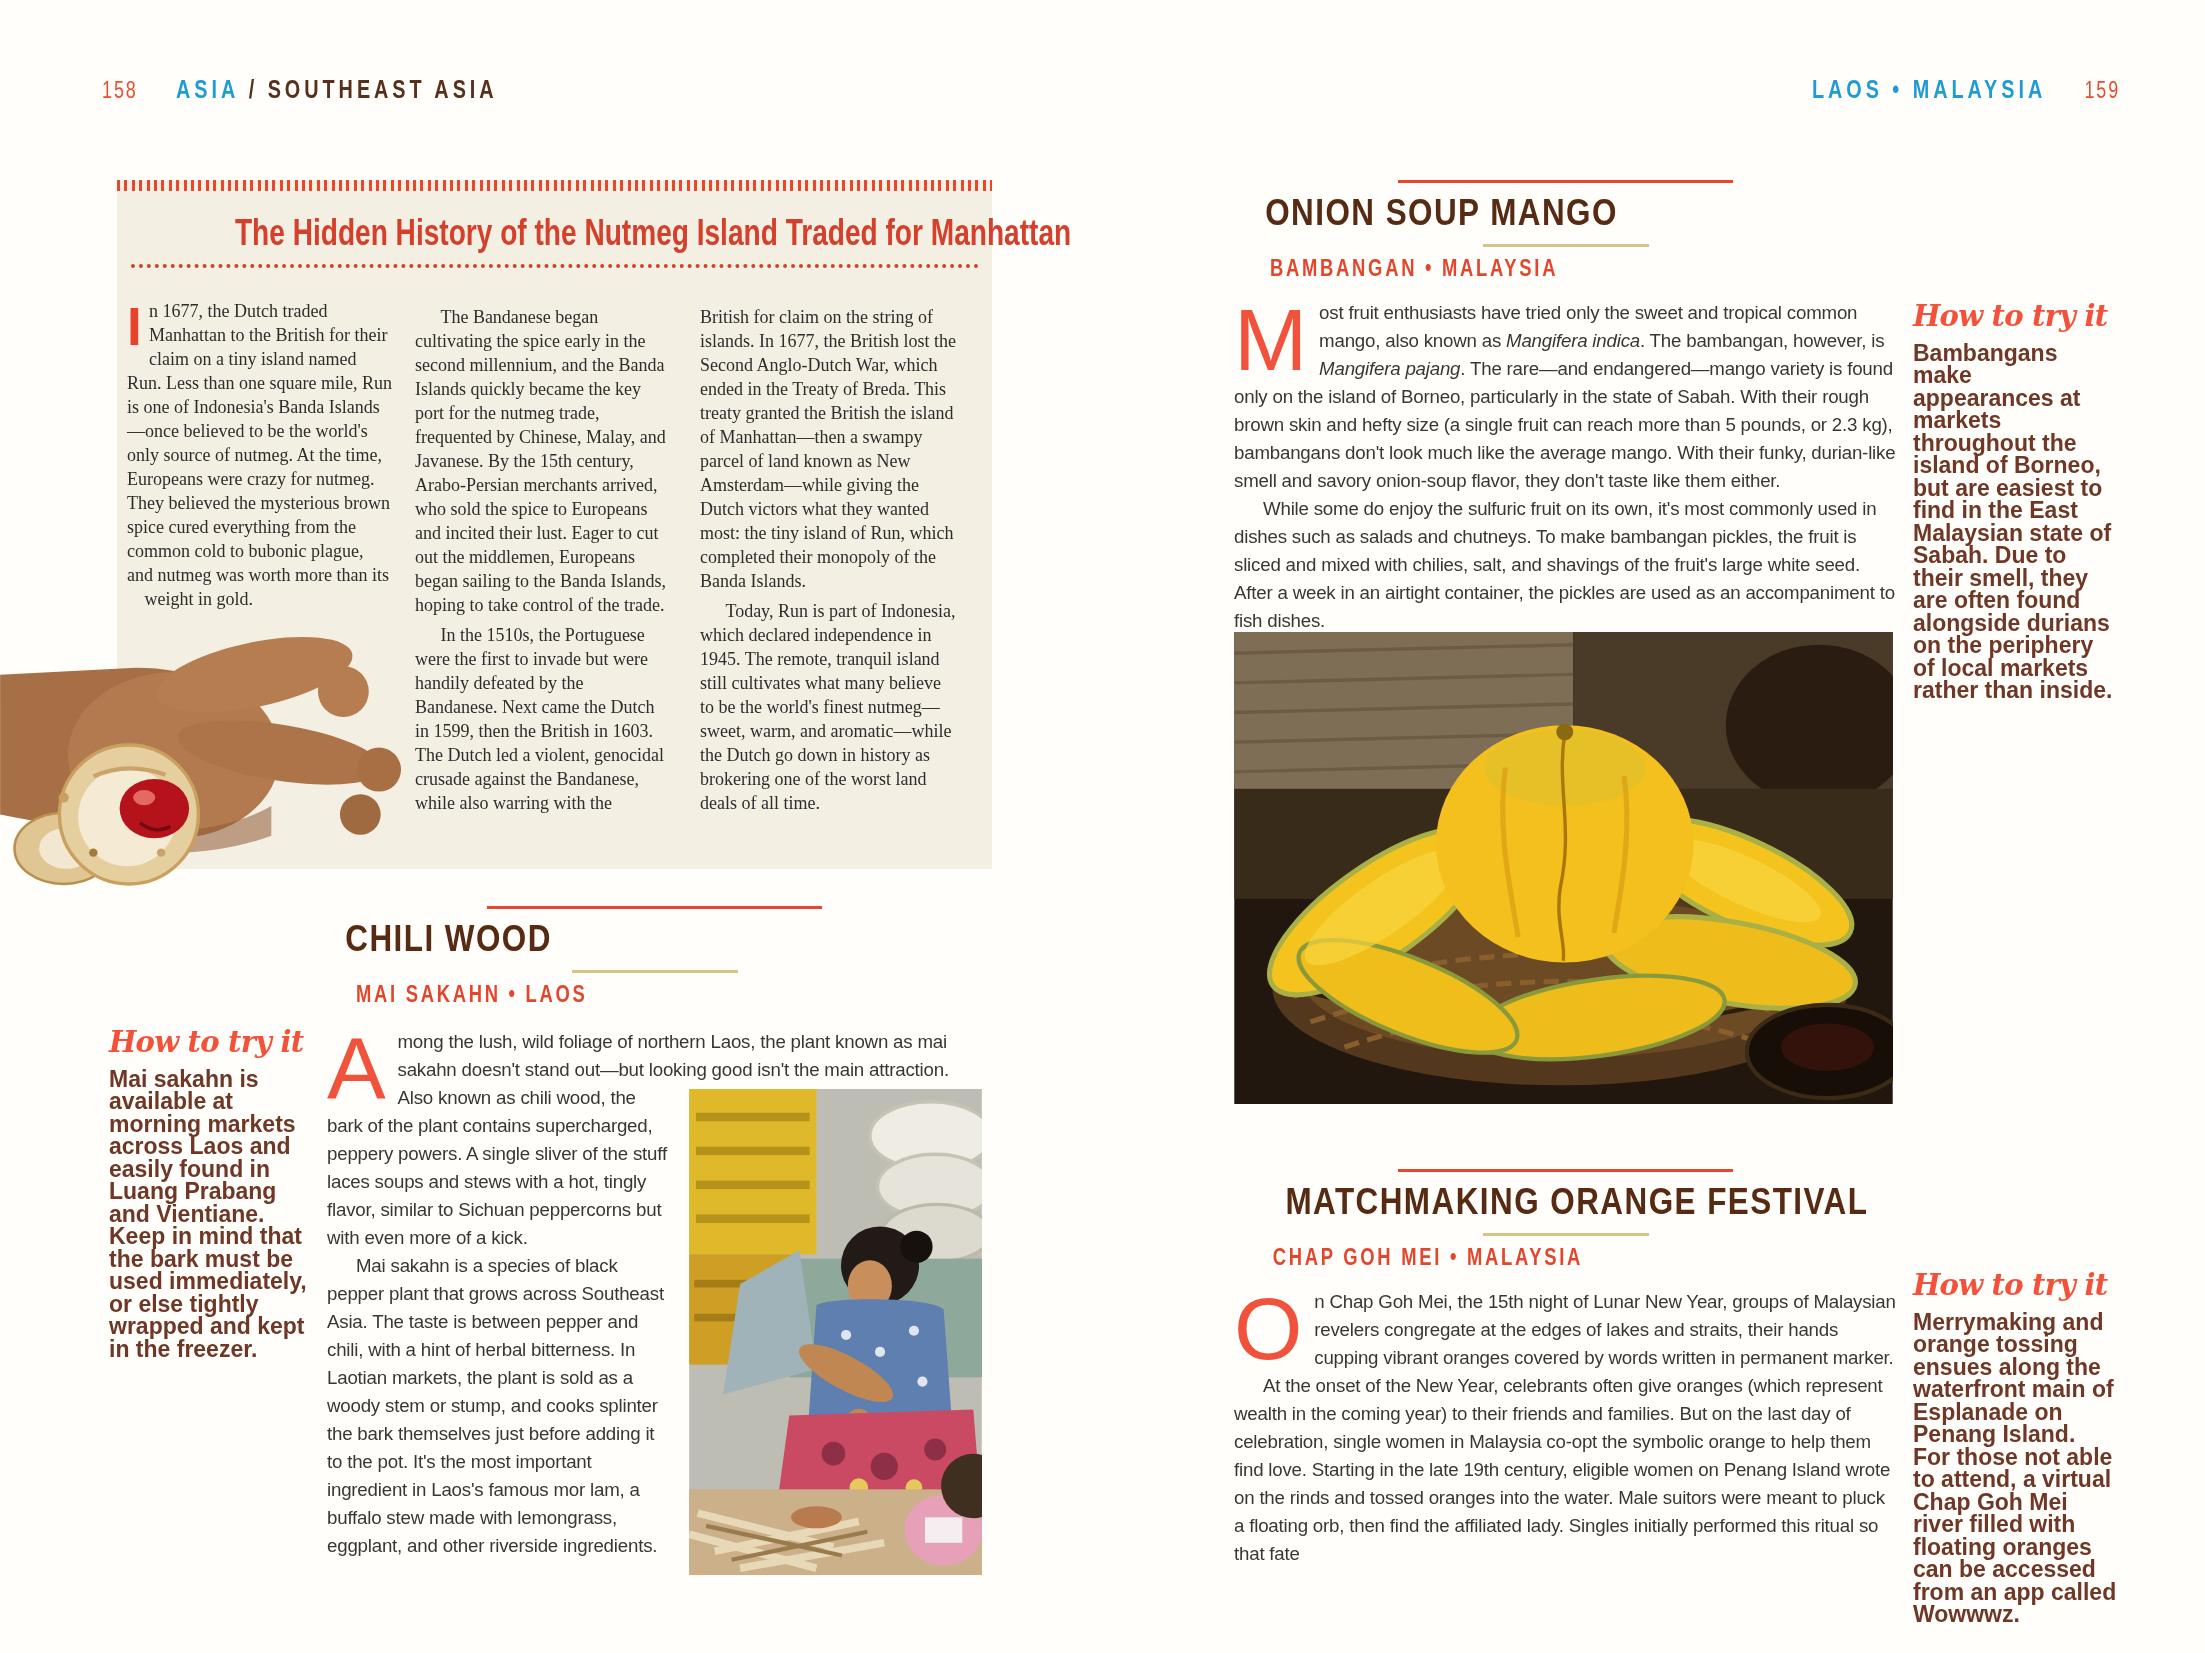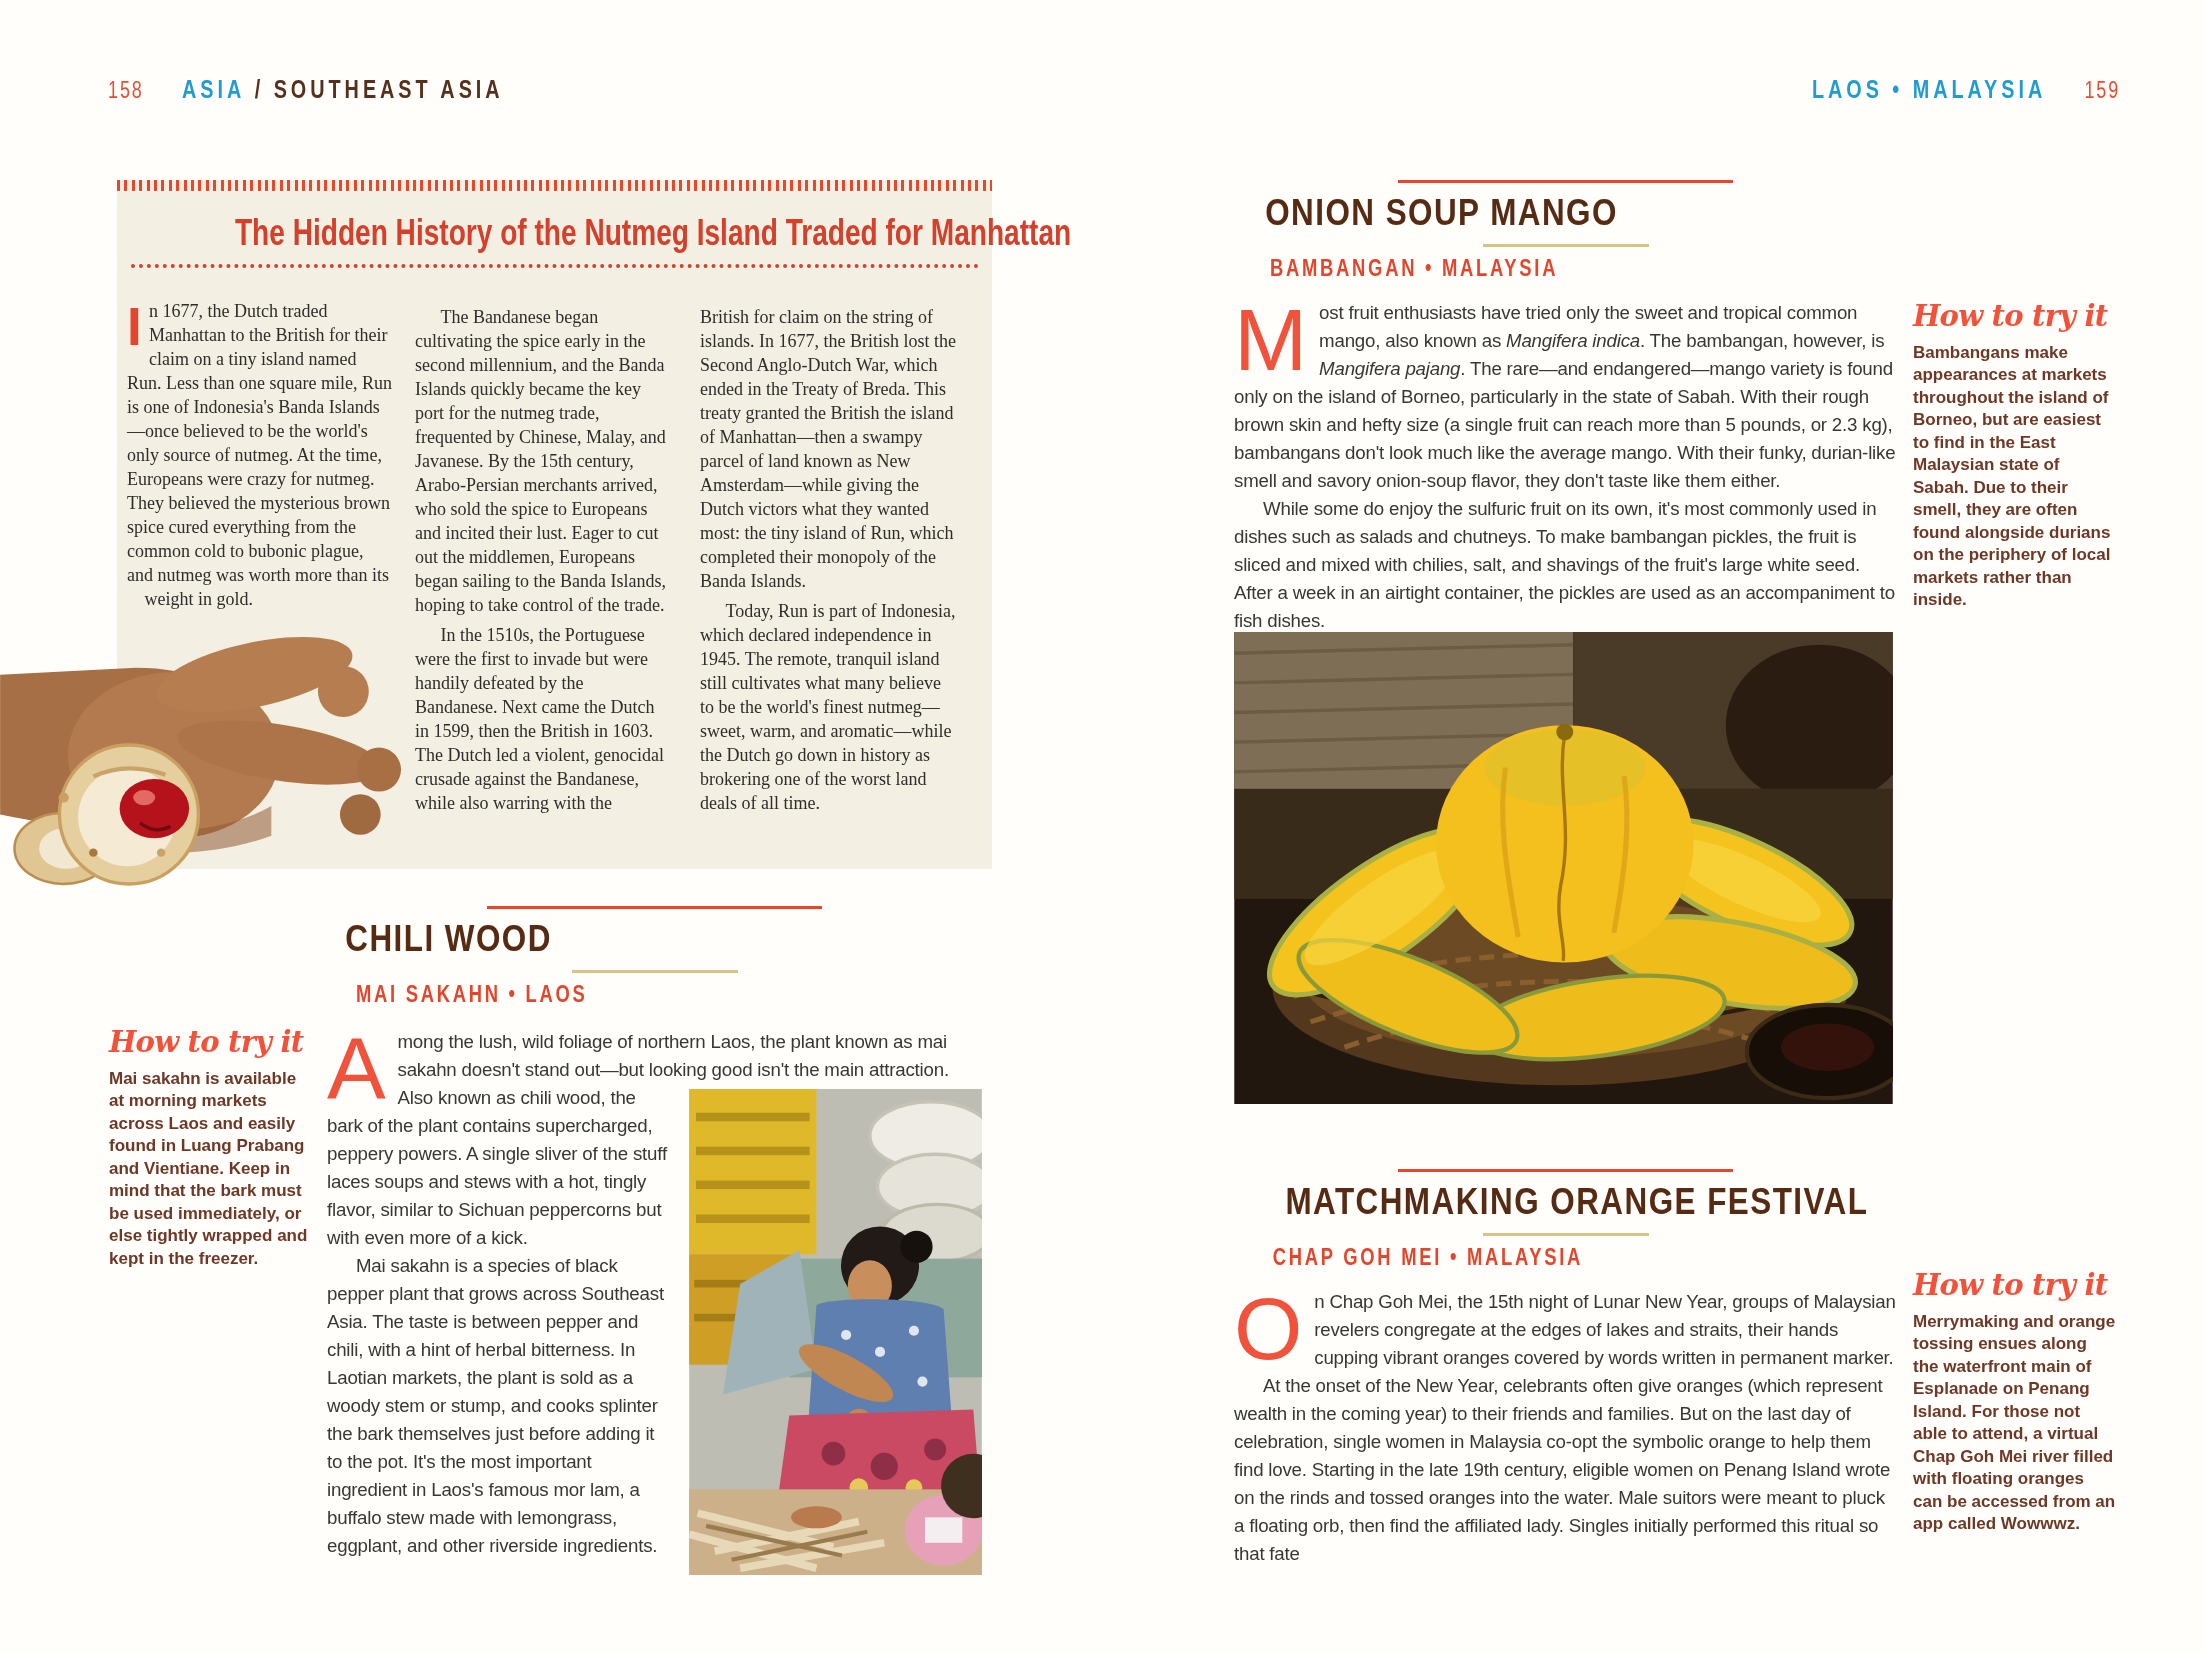--- a/index.html
+++ b/index.html
@@ -43,28 +43,28 @@
   .sans p.ind{text-indent:29px;}
   .dropcap{float:left;font-size:88px;line-height:71px;color:#f1523b;margin:5.1px 12px 0 0;font-weight:normal;}
   .photofloatR{float:right;width:293px;height:547px;shape-outside:inset(61px 0 0 0);
                margin-left:22px;position:relative;}
   .photofloatR svg{position:absolute;top:61px;left:0;}
   i{font-style:italic;}
 
   
   .howto-head{font-family:"DejaVu Serif",serif;font-style:italic;font-weight:bold;
               font-size:29px;color:#f4513b;letter-spacing:-0.8px;}
-  .howto-body{font-weight:bold;font-size:17px;line-height:22.5px;color:#6e3726;margin-top:8.5px;}
+  .howto-body{font-weight:bold;font-size:23px;line-height:22.5px;color:#6e3726;margin-top:8.5px;}
 
   svg{display:block;}
 </style>
 </head>
 <body>
 
-<div class="abs runhead" style="left:108px;top:75px;">
+<div class="abs runhead" style="left:102px;top:75px;">
   <span class="cxl"><span class="pagenum">158</span><span style="display:inline-block;width:49px;"></span><span class="blue">ASIA</span>&nbsp;<span>/</span>&nbsp;<span>SOUTHEAST ASIA</span></span>
 </div>
 
 <div class="abs creambox" style="left:106px;top:180px;width:875px;height:689px;">
   <div class="stripes"></div>
   <div style="text-align:center;padding-top:32px;">
     <span class="article-title cx">The Hidden History of the Nutmeg Island Traded for Manhattan</span>
     <div class="dotted-rule" style="width:848px;"></div>
   </div>
 </div>

